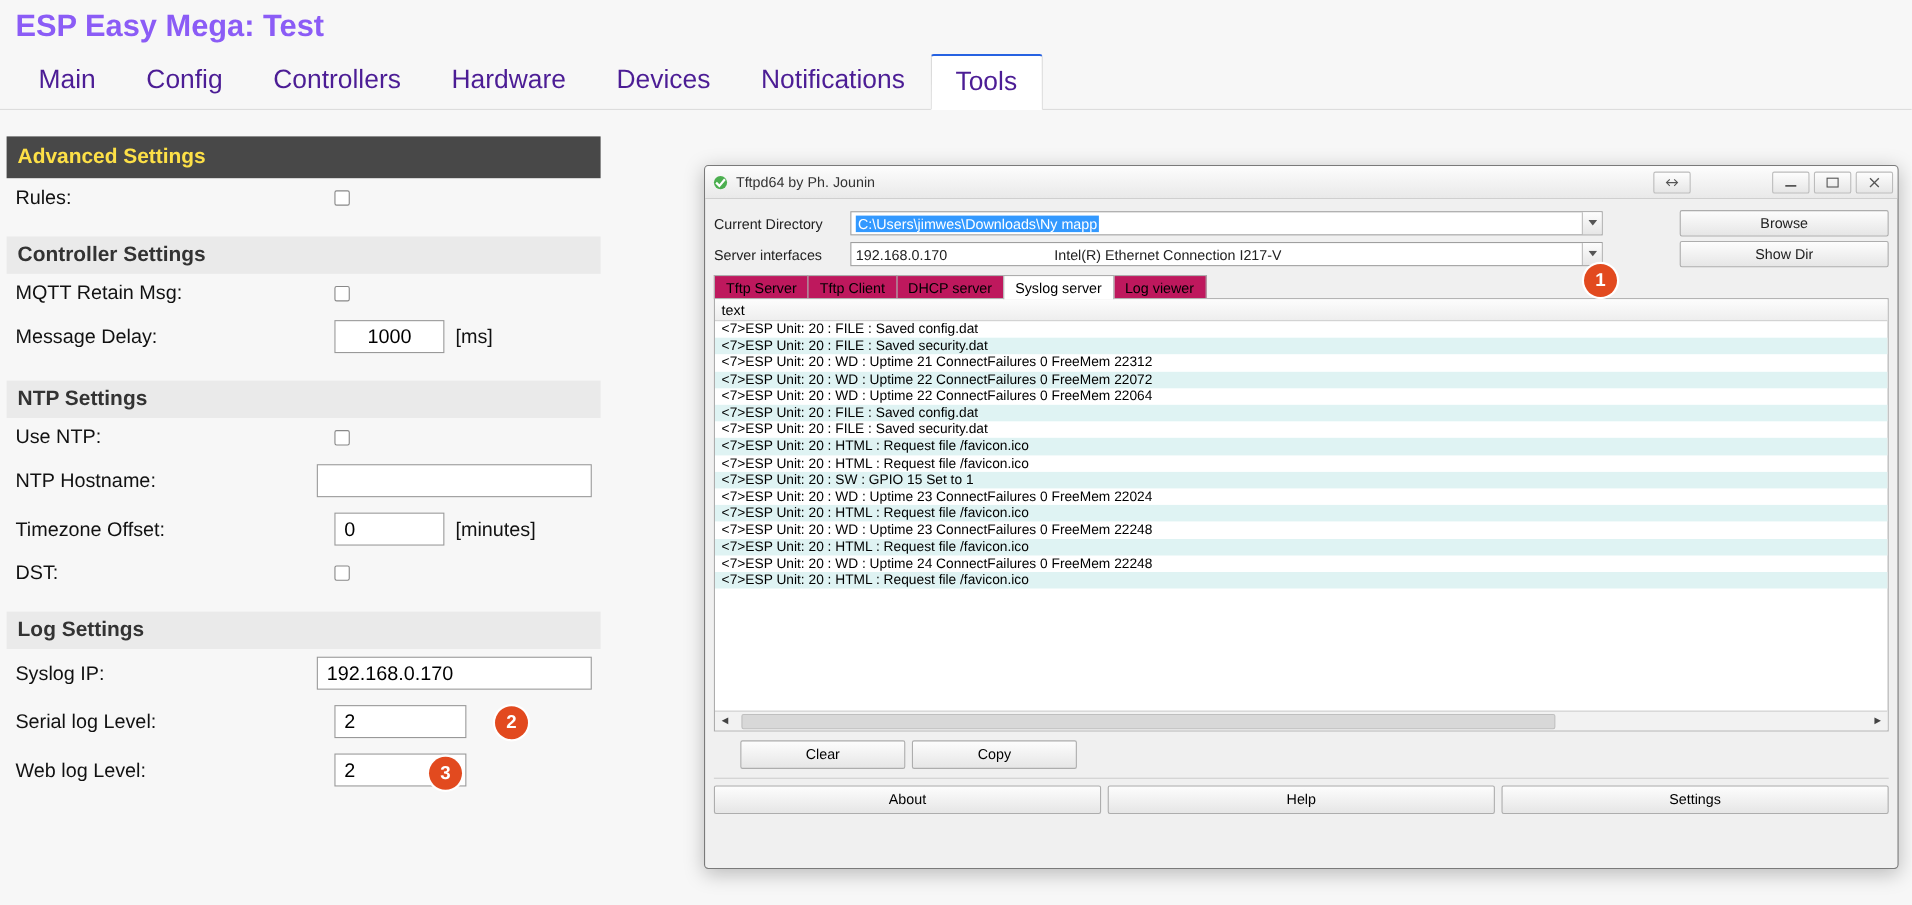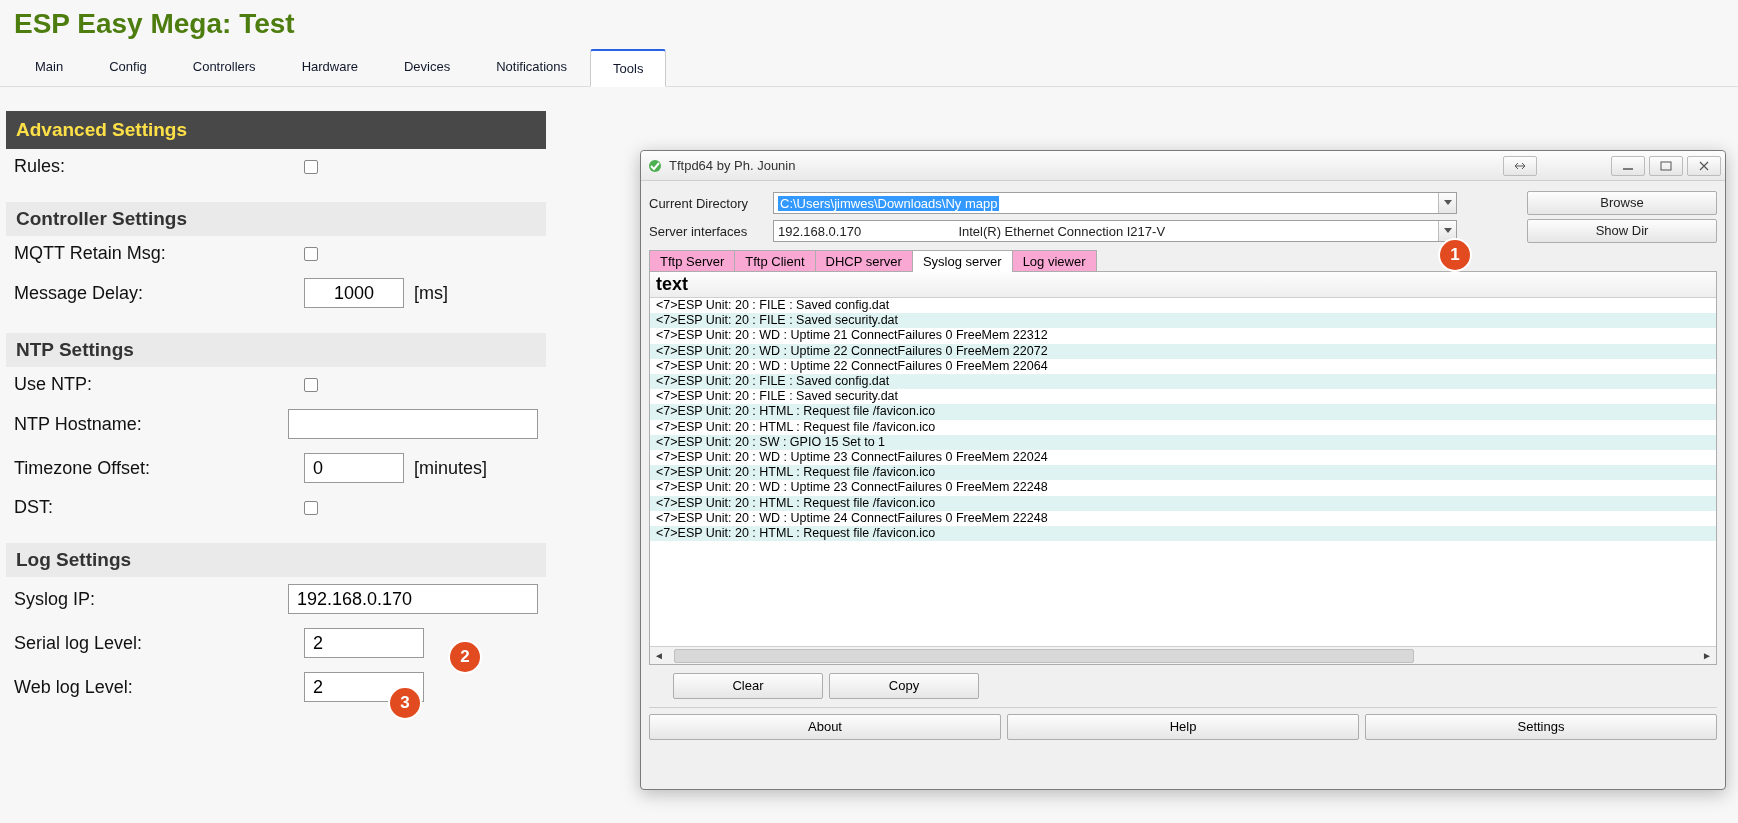--- a/index.html
+++ b/index.html
@@ -1,23 +1,23 @@
 <!DOCTYPE html>
 <html><head>
 <meta charset="utf-8">
 <style>
   * { box-sizing: border-box; }
   html, body { margin: 0; padding: 0; font-family: Arial, Helvetica, sans-serif; background: #f7f7f7; }
   body { width: 1738px; height: 823px; position: relative; overflow: hidden; }
 
   
   .esp-page { position: absolute; left: 0; top: 0; width: 100%; }
-  .esp-title { color: #4d7c0f; font-size: 28px; font-weight: bold; padding: 8px 14px 0 14px; }
+  .esp-title { color: #8b5cf6; font-size: 28px; font-weight: bold; padding: 8px 14px 0 14px; }
   .esp-tabs { display: flex; border-bottom: 1px solid #ddd; margin-top: 8px; padding-left: 12px; }
-  .esp-tab { padding: 10px 22px; font-size: 13px; color: #0f172a; cursor: pointer; border: 1px solid transparent; border-bottom: none; }
+  .esp-tab { padding: 10px 22px; font-size: 24px; color: #4c1d95; cursor: pointer; border: 1px solid transparent; border-bottom: none; }
   .esp-tab.active { background: #fff; border: 1px solid #ccc; border-top: 2px solid #2662e2; border-bottom: 1px solid #fff; position: relative; top: 1px; border-radius: 3px 3px 0 0; }
 
   .panel { width: 540px; margin: 24px 0 0 6px; }
   .section-hdr { background: #484848; color: #fde047; font-size: 19px; font-weight: bold; padding: 8px 10px; }
   .section-sub { background: #eaeaea; color: #333; font-size: 19px; font-weight: bold; padding: 6px 10px; margin-top: 18px; }
 
   .row { display: flex; align-items: center; padding: 7px 8px; font-size: 18px; color: #111; }
   .row .lbl { width: 290px; }
   .row input[type=text] { border: 1px solid #999; height: 30px; padding: 3px 8px; font-size: 18px; }
   .chk { width: 14px; height: 14px; border: 1px solid #888; display: inline-block; border-radius: 2px; background: #fff; }
@@ -37,25 +37,25 @@
   .tf-body { padding: 6px 8px; }
   .tf-row { display: flex; align-items: center; margin: 4px 0; font-size: 13px; color: #222; }
   .tf-row .tfl { width: 124px; }
   .tf-combo { flex: 1; height: 22px; border: 1px solid #9f9f9f; background: #fff; display: flex; align-items: center; position: relative; padding: 0 20px 0 4px; cursor: pointer; }
   .tf-combo .tf-val { font-size: 13px; white-space: nowrap; overflow: hidden; }
   .tf-combo.sel .tf-val { background: #3399ff; color: #fff; padding: 0 2px; }
   .tf-caret { position: absolute; right: 0; top: 0; width: 18px; height: 100%; border-left: 1px solid #bcbcbc; background: linear-gradient(#fdfdfd,#e6e6e6); display: flex; align-items: center; justify-content: center; }
   .tf-btn { width: 190px; height: 24px; margin-left: 70px; border: 1px solid #adadad; border-radius: 2px; background: linear-gradient(#fdfdfd,#e6e6e6); font-size: 13px; text-align: center; line-height: 22px; cursor: pointer; }
 
   .tf-tabs { display: flex; margin-top: 6px; }
-  .tf-tab { border: 1px solid #adadad; padding: 3px 10px; font-size: 13px; margin-right: -1px; background: #f9a8d4; cursor: pointer; border-bottom: none; position: relative; top: 1px; }
+  .tf-tab { border: 1px solid #adadad; padding: 3px 10px; font-size: 13px; margin-right: -1px; background: #be185d; cursor: pointer; border-bottom: none; position: relative; top: 1px; }
   .tf-tab.active { background: #fff; font-weight: normal; z-index: 2; }
 
   .tf-list { border: 1px solid #adadad; background: #fff; height: 394px; overflow: hidden; position: relative; }
-  .tf-list-hdr { border-bottom: 1px solid #cfcfcf; padding: 2px 6px; font-size: 18px; background: linear-gradient(#fdfdfd,#eee); font-weight: bold; }
+  .tf-list-hdr { border-bottom: 1px solid #cfcfcf; padding: 2px 6px; font-size: 13px; background: linear-gradient(#fdfdfd,#eee); }
   .tf-lines { font-size: 12.5px; line-height: 15.2px; }
   .tf-line { padding: 0 6px; white-space: nowrap; }
   .tf-line:nth-child(even) { background: #dff3f3; }
   .tf-hscroll { position: absolute; left: 0; right: 0; bottom: 0; height: 18px; border-top: 1px solid #cfcfcf; background: #f2f2f2; display: flex; align-items: center; }
   .tf-hscroll .thumb { position: absolute; left: 24px; width: 740px; height: 14px; top: 2px; background: #d8d8d8; border: 1px solid #bfbfbf; border-radius: 2px; }
   .tf-hscroll .arr { width: 18px; height: 18px; display: flex; align-items: center; justify-content: center; font-size: 10px; color: #444; }
   .tf-hscroll .arr.right { margin-left: auto; }
 
   .tf-bbar { display: flex; gap: 6px; margin-top: 8px; }
   .tf-bbtn { height: 26px; border: 1px solid #adadad; border-radius: 2px; background: linear-gradient(#fdfdfd,#e6e6e6); font-size: 13px; text-align: center; line-height: 24px; cursor: pointer; }

